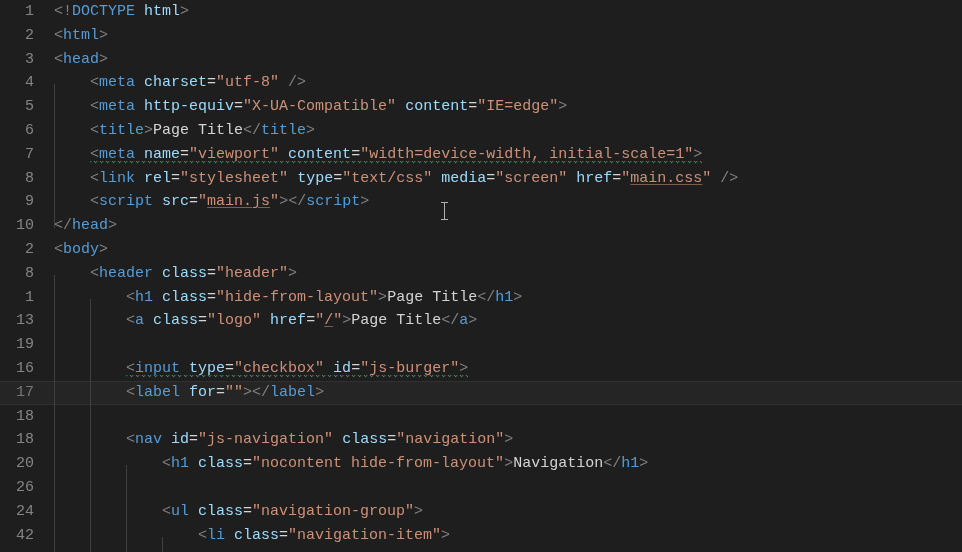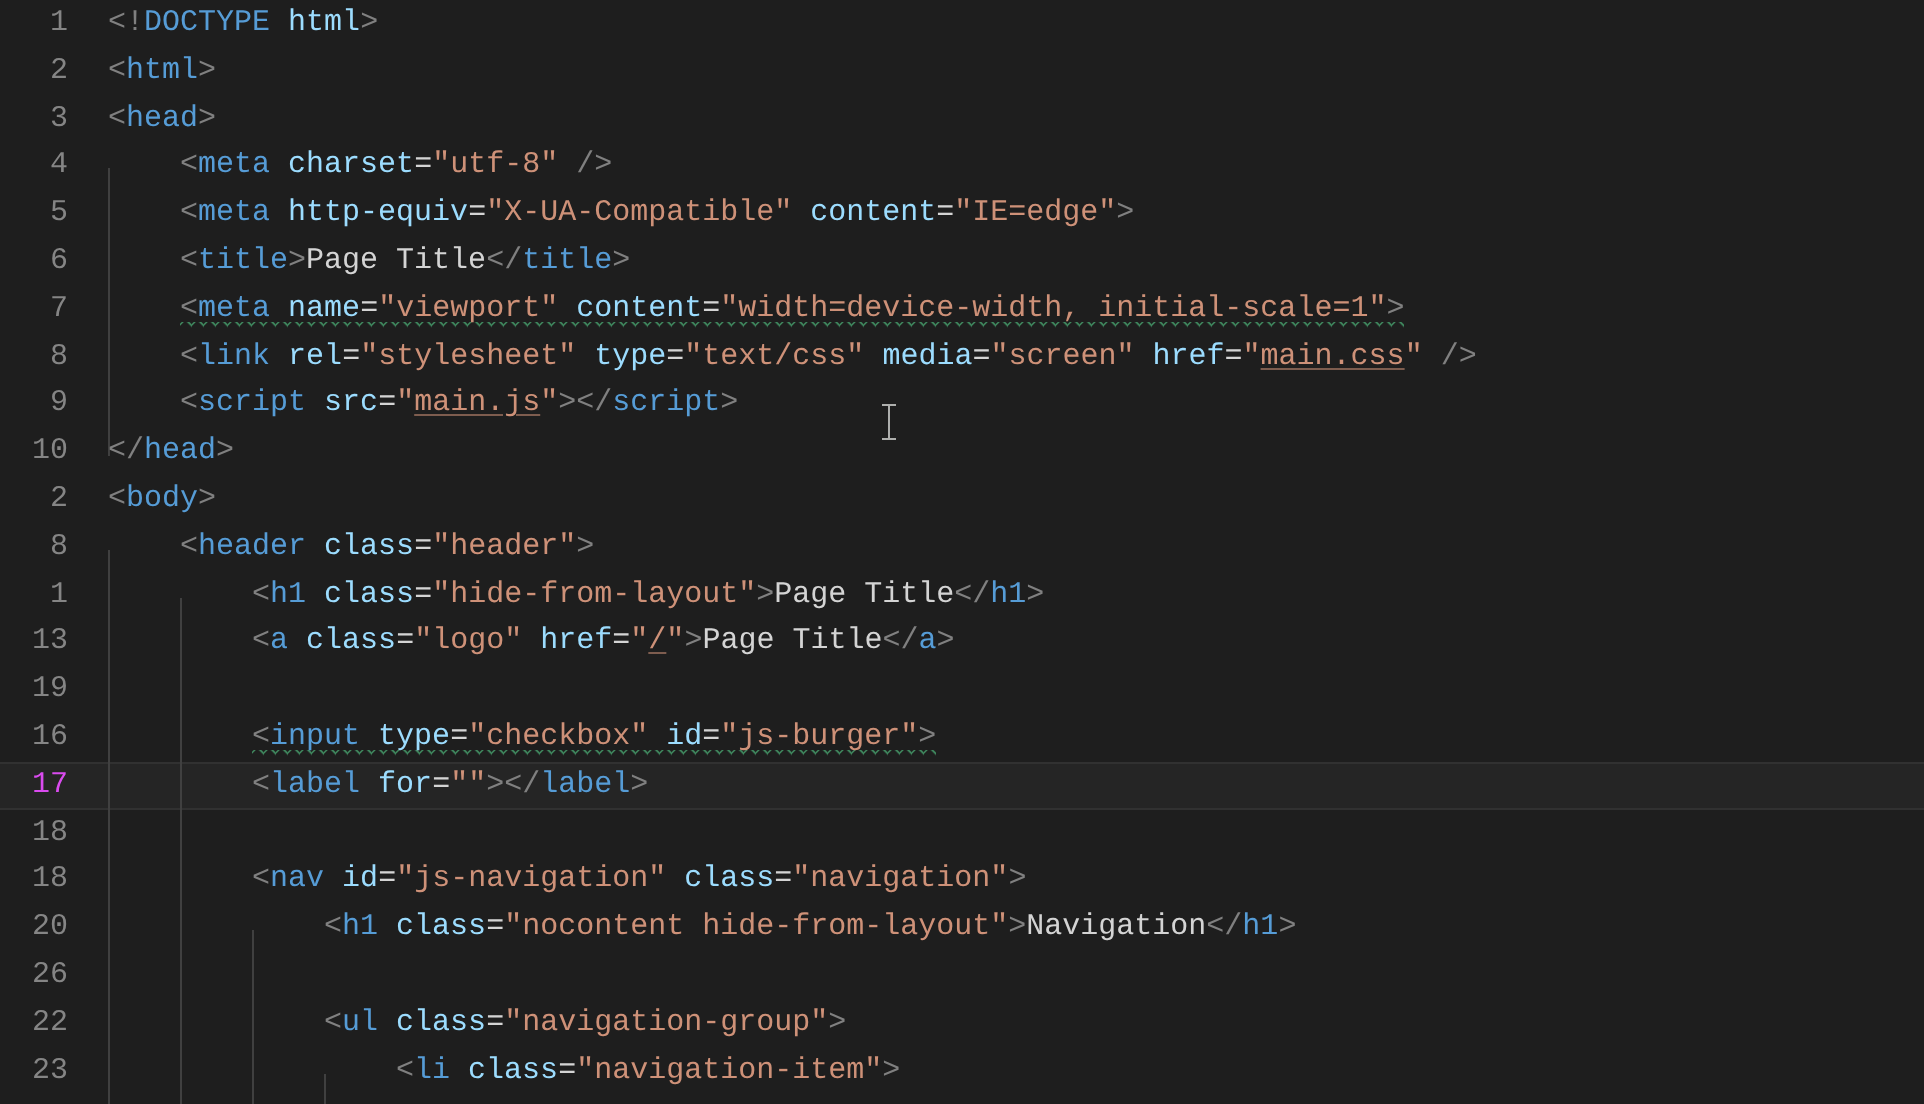--- a/index.html
+++ b/index.html
@@ -80,24 +80,24 @@
     vertical-align: middle;
     position: relative;
   }
   .cursor::before, .cursor::after {
     content:'';
     position:absolute;
     width:7px;height:1px;background:#aeafad;left:-3px;
   }
   .cursor::before{top:0;}
   .cursor::after{bottom:0;}
-  .active-lineno { color: #d946ef; }
+  .active-lineno { color: #737373; }
 </style>
 </head>
 <body>
 
 
 
-<div class="gutter" id="gutter"><div>1</div><div>2</div><div>3</div><div>4</div><div>5</div><div>6</div><div>7</div><div>8</div><div>9</div><div>10</div><div>2</div><div>8</div><div>1</div><div>13</div><div>19</div><div>16</div><div class="active-lineno">17</div><div>18</div><div>18</div><div>20</div><div>26</div><div>22</div><div>23</div></div>
+<div class="gutter" id="gutter"><div>1</div><div>2</div><div>3</div><div>4</div><div>5</div><div>6</div><div>7</div><div>8</div><div>9</div><div>10</div><div>2</div><div>8</div><div>1</div><div>13</div><div>19</div><div>16</div><div class="active-lineno">17</div><div>18</div><div>18</div><div>20</div><div>26</div><div>24</div><div>42</div></div>
 <div class="code" id="code" style="position: relative;"><div class="line"><span class="pad p0" style="position: relative;"></span><span><span class="br">&lt;!</span><span class="tag">DOCTYPE</span><span class="txt"> </span><span class="attr">html</span><span class="br">&gt;</span></span></div><div class="line"><span class="pad p0" style="position: relative;"></span><span><span class="br">&lt;</span><span class="tag">html</span><span class="br">&gt;</span></span></div><div class="line"><span class="pad p0" style="position: relative;"></span><span><span class="br">&lt;</span><span class="tag">head</span><span class="br">&gt;</span></span></div><div class="line"><span class="pad p1" style="position: relative;"><span class="guide" style="left:0px"></span></span><span><span class="br">&lt;</span><span class="tag">meta</span><span class="txt"> </span><span class="attr">charset</span><span class="txt">=</span><span class="str">"utf-8"</span><span class="txt"> </span><span class="br">/&gt;</span></span></div><div class="line"><span class="pad p1" style="position: relative;"><span class="guide" style="left:0px"></span></span><span><span class="br">&lt;</span><span class="tag">meta</span><span class="txt"> </span><span class="attr">http-equiv</span><span class="txt">=</span><span class="str">"X-UA-Compatible"</span><span class="txt"> </span><span class="attr">content</span><span class="txt">=</span><span class="str">"IE=edge"</span><span class="br">&gt;</span></span></div><div class="line"><span class="pad p1" style="position: relative;"><span class="guide" style="left:0px"></span></span><span><span class="br">&lt;</span><span class="tag">title</span><span class="br">&gt;</span><span class="txt">Page Title</span><span class="br">&lt;/</span><span class="tag">title</span><span class="br">&gt;</span></span></div><div class="line"><span class="pad p1" style="position: relative;"><span class="guide" style="left:0px"></span></span><span class="wavy"><span class="br">&lt;</span><span class="tag">meta</span><span class="txt"> </span><span class="attr">name</span><span class="txt">=</span><span class="str">"viewport"</span><span class="txt"> </span><span class="attr">content</span><span class="txt">=</span><span class="str">"width=device-width, initial-scale=1"</span><span class="br">&gt;</span></span></div><div class="line"><span class="pad p1" style="position: relative;"><span class="guide" style="left:0px"></span></span><span><span class="br">&lt;</span><span class="tag">link</span><span class="txt"> </span><span class="attr">rel</span><span class="txt">=</span><span class="str">"stylesheet"</span><span class="txt"> </span><span class="attr">type</span><span class="txt">=</span><span class="str">"text/css"</span><span class="txt"> </span><span class="attr">media</span><span class="txt">=</span><span class="str">"screen"</span><span class="txt"> </span><span class="attr">href</span><span class="txt">=</span><span class="str">"</span><span class="str underline">main.css</span><span class="str">"</span><span class="txt"> </span><span class="br">/&gt;</span></span></div><div class="line"><span class="pad p1" style="position: relative;"><span class="guide" style="left:0px"></span></span><span><span class="br">&lt;</span><span class="tag">script</span><span class="txt"> </span><span class="attr">src</span><span class="txt">=</span><span class="str">"</span><span class="str underline">main.js</span><span class="str">"</span><span class="br">&gt;&lt;/</span><span class="tag">script</span><span class="br">&gt;</span></span></div><div class="line"><span class="pad p0" style="position: relative;"></span><span><span class="br">&lt;/</span><span class="tag">head</span><span class="br">&gt;</span></span></div><div class="line"><span class="pad p0" style="position: relative;"></span><span><span class="br">&lt;</span><span class="tag">body</span><span class="br">&gt;</span></span></div><div class="line"><span class="pad p1" style="position: relative;"><span class="guide" style="left:0px"></span></span><span><span class="br">&lt;</span><span class="tag">header</span><span class="txt"> </span><span class="attr">class</span><span class="txt">=</span><span class="str">"header"</span><span class="br">&gt;</span></span></div><div class="line"><span class="pad p2" style="position: relative;"><span class="guide" style="left:0px"></span><span class="guide" style="left:36px"></span></span><span><span class="br">&lt;</span><span class="tag">h1</span><span class="txt"> </span><span class="attr">class</span><span class="txt">=</span><span class="str">"hide-from-layout"</span><span class="br">&gt;</span><span class="txt">Page Title</span><span class="br">&lt;/</span><span class="tag">h1</span><span class="br">&gt;</span></span></div><div class="line"><span class="pad p2" style="position: relative;"><span class="guide" style="left:0px"></span><span class="guide" style="left:36px"></span></span><span><span class="br">&lt;</span><span class="tag">a</span><span class="txt"> </span><span class="attr">class</span><span class="txt">=</span><span class="str">"logo"</span><span class="txt"> </span><span class="attr">href</span><span class="txt">=</span><span class="str">"</span><span class="str underline">/</span><span class="str">"</span><span class="br">&gt;</span><span class="txt">Page Title</span><span class="br">&lt;/</span><span class="tag">a</span><span class="br">&gt;</span></span></div><div class="line"><span class="pad p2" style="position: relative;"><span class="guide" style="left:0px"></span><span class="guide" style="left:36px"></span></span><span></span></div><div class="line"><span class="pad p2" style="position: relative;"><span class="guide" style="left:0px"></span><span class="guide" style="left:36px"></span></span><span class="wavy"><span class="br">&lt;</span><span class="tag">input</span><span class="txt"> </span><span class="attr">type</span><span class="txt">=</span><span class="str">"checkbox"</span><span class="txt"> </span><span class="attr">id</span><span class="txt">=</span><span class="str">"js-burger"</span><span class="br">&gt;</span></span></div><div class="line"><div class="active-line-bg"></div><span class="pad p2" style="position: relative;"><span class="guide" style="left:0px"></span><span class="guide" style="left:36px"></span></span><span><span class="br">&lt;</span><span class="tag">label</span><span class="txt"> </span><span class="attr">for</span><span class="txt">=</span><span class="str">""</span><span class="br">&gt;&lt;/</span><span class="tag">label</span><span class="br">&gt;</span></span></div><div class="line"><span class="pad p2" style="position: relative;"><span class="guide" style="left:0px"></span><span class="guide" style="left:36px"></span></span><span></span></div><div class="line"><span class="pad p2" style="position: relative;"><span class="guide" style="left:0px"></span><span class="guide" style="left:36px"></span></span><span><span class="br">&lt;</span><span class="tag">nav</span><span class="txt"> </span><span class="attr">id</span><span class="txt">=</span><span class="str">"js-navigation"</span><span class="txt"> </span><span class="attr">class</span><span class="txt">=</span><span class="str">"navigation"</span><span class="br">&gt;</span></span></div><div class="line"><span class="pad p3" style="position: relative;"><span class="guide" style="left:0px"></span><span class="guide" style="left:36px"></span><span class="guide" style="left:72px"></span></span><span><span class="br">&lt;</span><span class="tag">h1</span><span class="txt"> </span><span class="attr">class</span><span class="txt">=</span><span class="str">"nocontent hide-from-layout"</span><span class="br">&gt;</span><span class="txt">Navigation</span><span class="br">&lt;/</span><span class="tag">h1</span><span class="br">&gt;</span></span></div><div class="line"><span class="pad p3" style="position: relative;"><span class="guide" style="left:0px"></span><span class="guide" style="left:36px"></span><span class="guide" style="left:72px"></span></span><span></span></div><div class="line"><span class="pad p3" style="position: relative;"><span class="guide" style="left:0px"></span><span class="guide" style="left:36px"></span><span class="guide" style="left:72px"></span></span><span><span class="br">&lt;</span><span class="tag">ul</span><span class="txt"> </span><span class="attr">class</span><span class="txt">=</span><span class="str">"navigation-group"</span><span class="br">&gt;</span></span></div><div class="line"><span class="pad p4" style="position: relative;"><span class="guide" style="left:0px"></span><span class="guide" style="left:36px"></span><span class="guide" style="left:72px"></span><span class="guide" style="left:108px"></span></span><span><span class="br">&lt;</span><span class="tag">li</span><span class="txt"> </span><span class="attr">class</span><span class="txt">=</span><span class="str">"navigation-item"</span><span class="br">&gt;</span></span></div><span class="cursor" style="position: absolute; left: 400px; top: 202.4px;"></span></div>
 
 
 
 
 </body></html>

